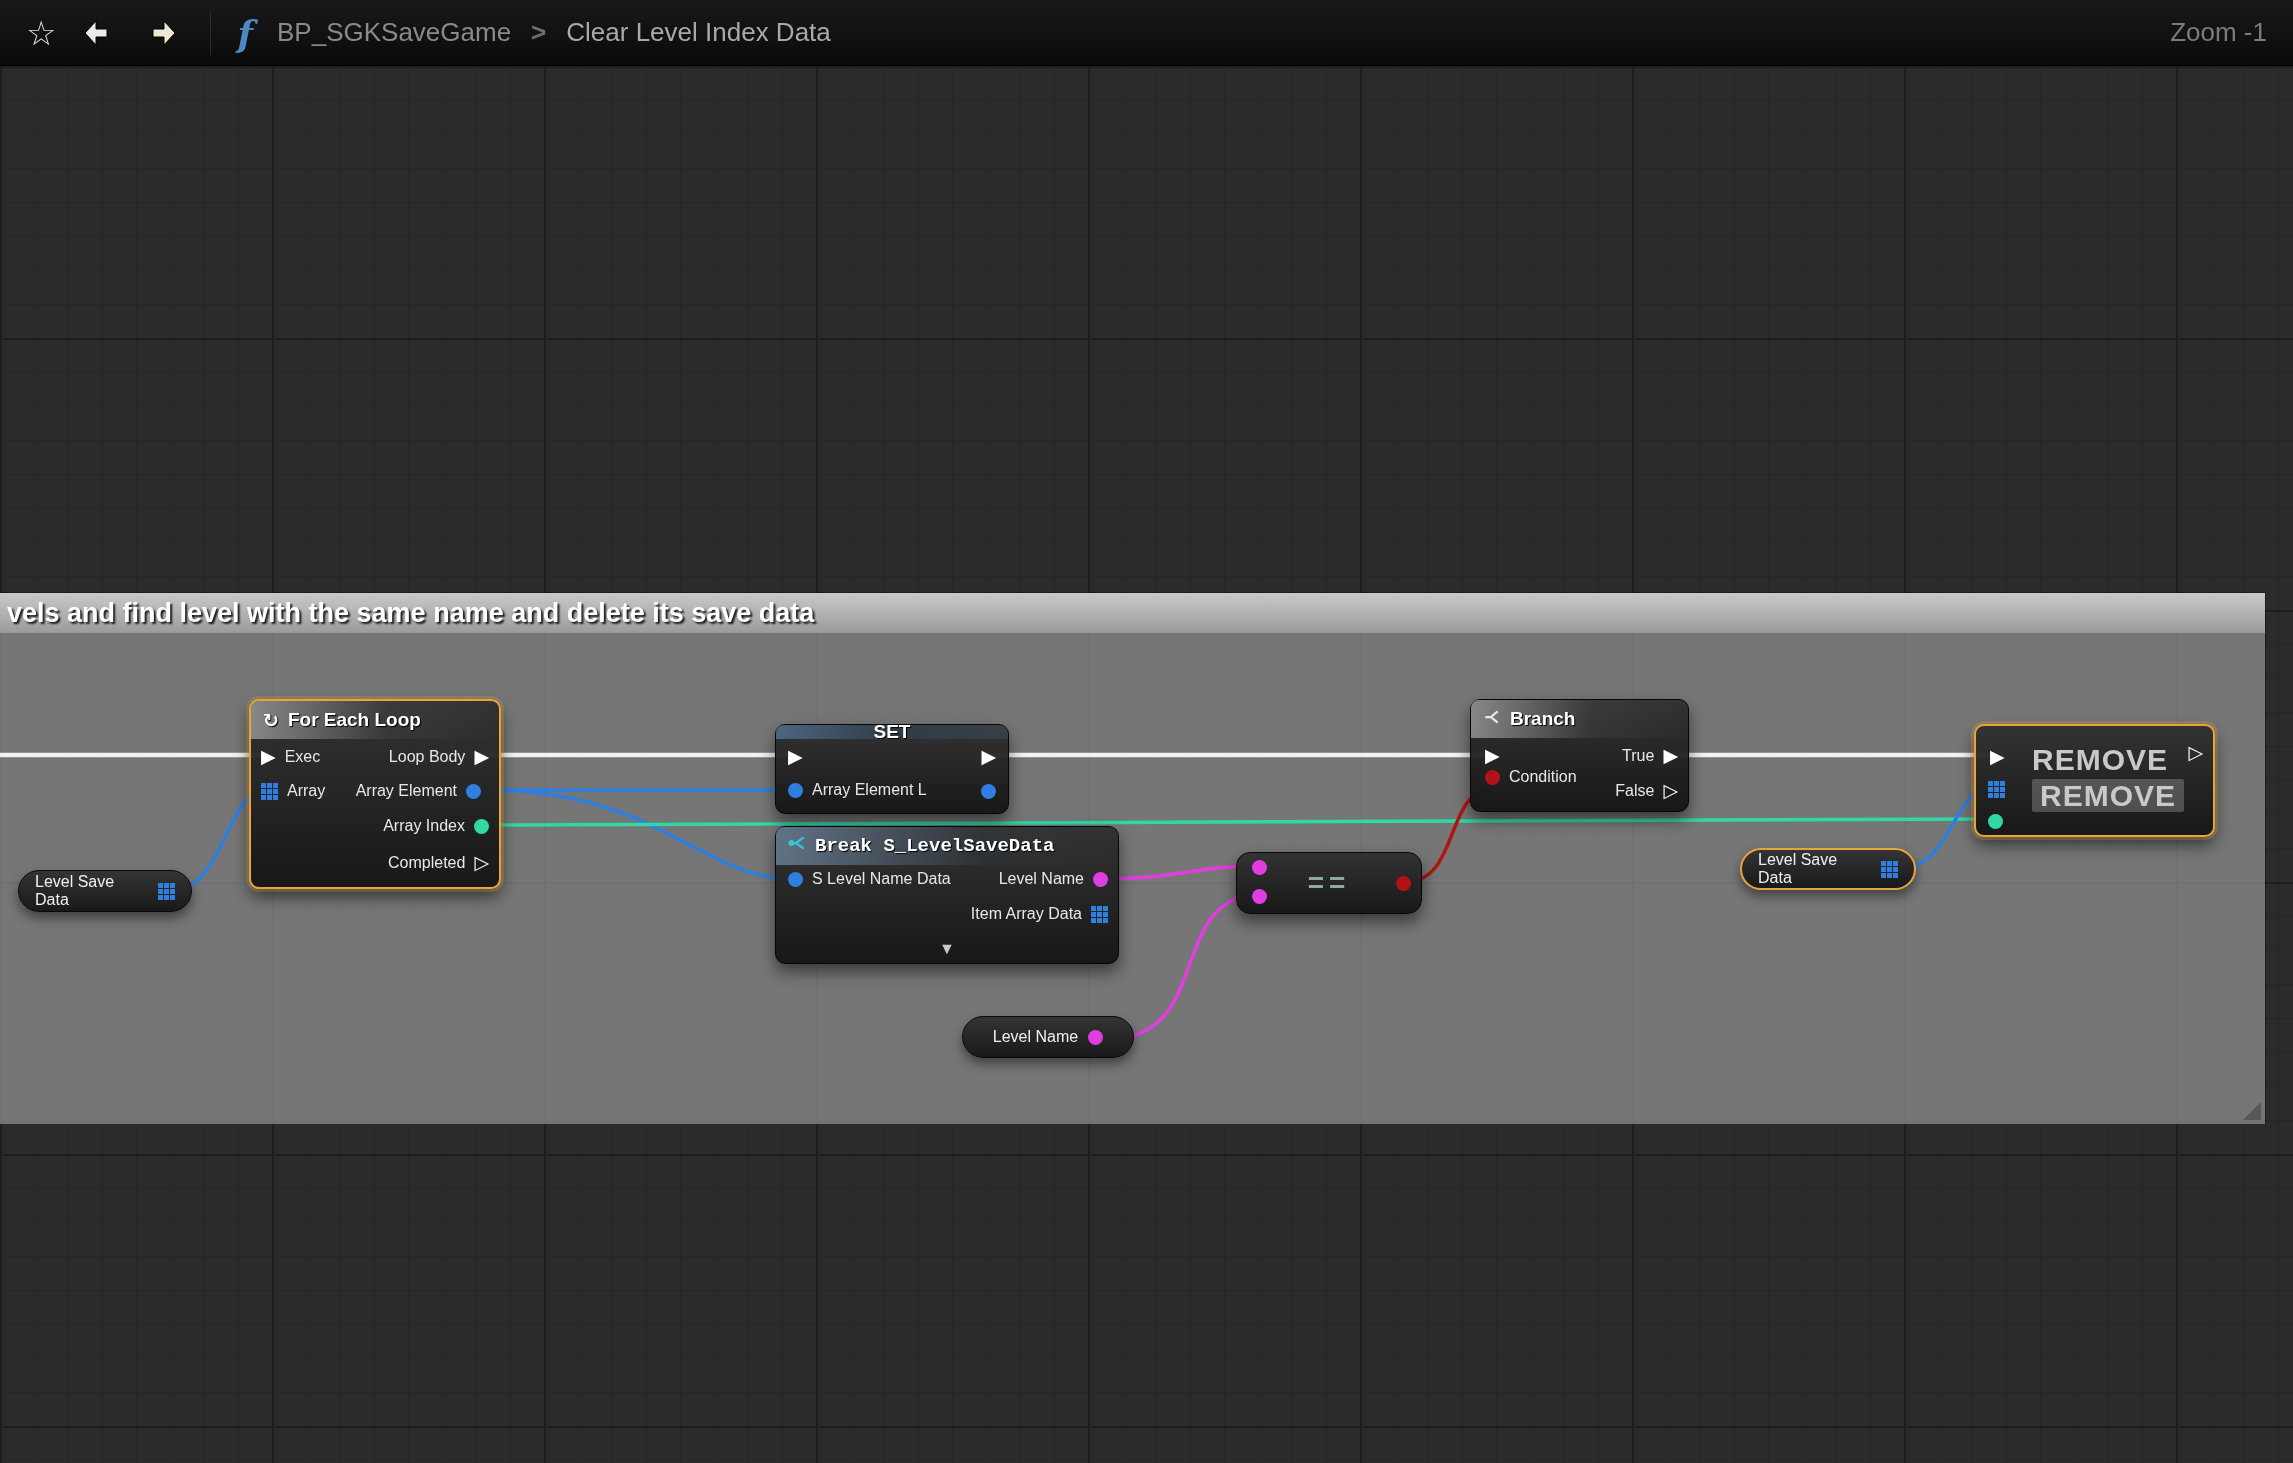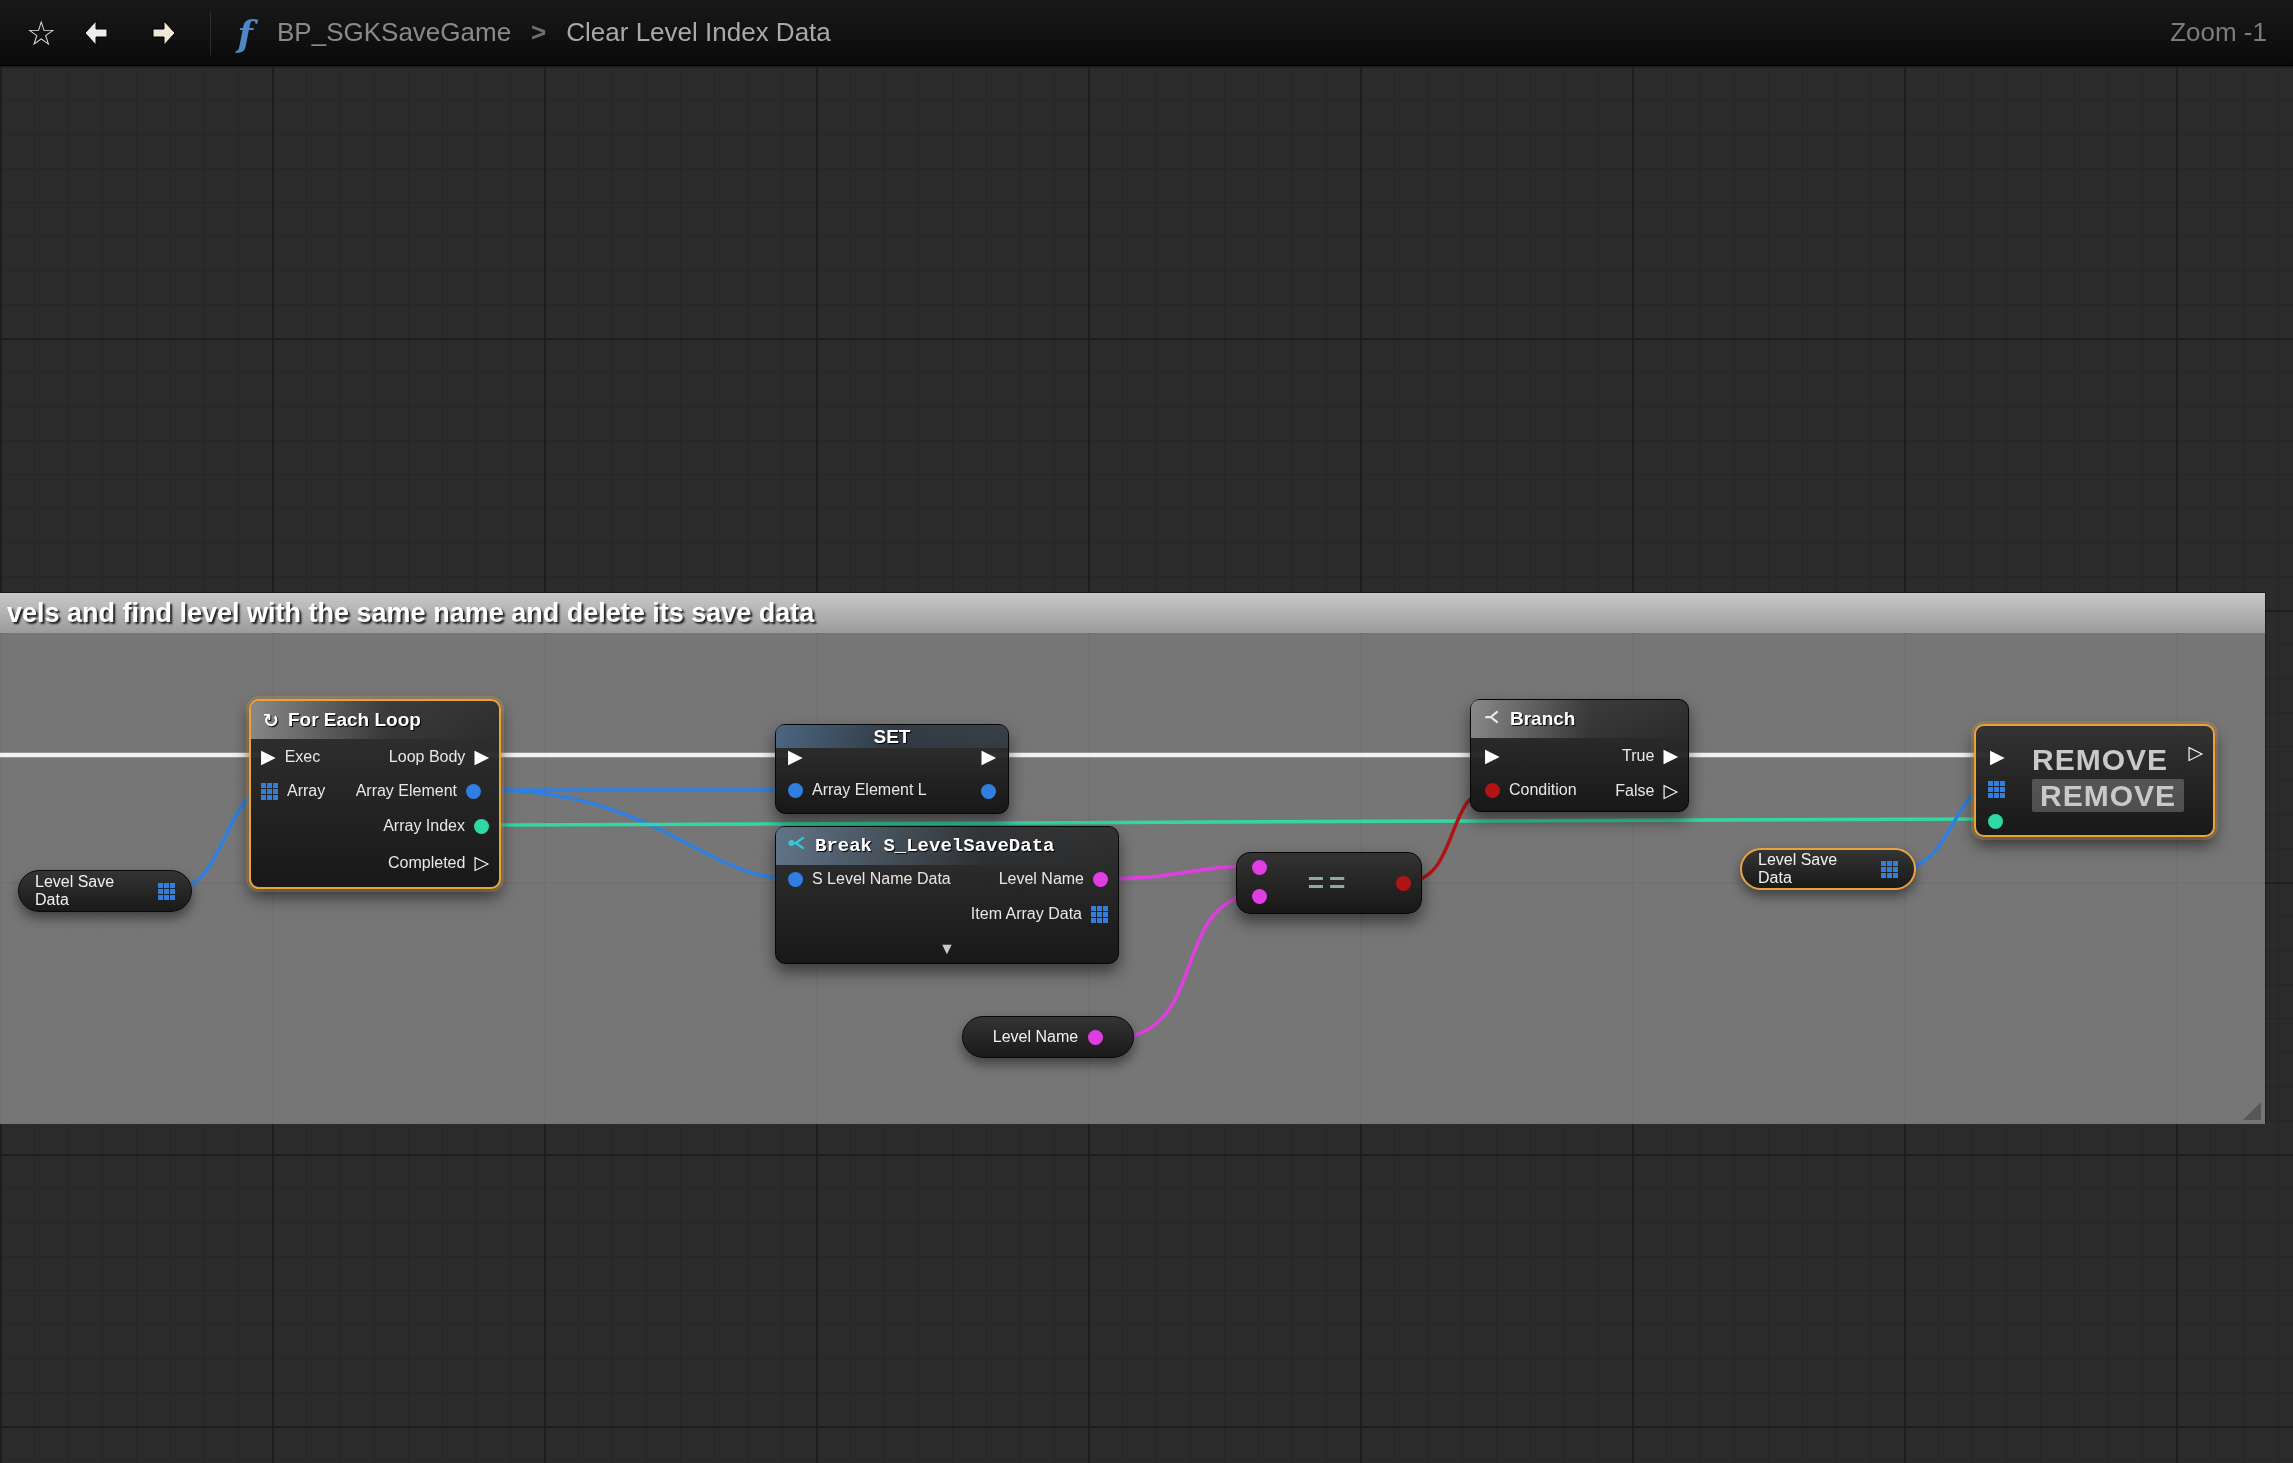--- a/index.html
+++ b/index.html
@@ -49,21 +49,21 @@
     background:linear-gradient(rgba(48,48,48,.96),rgba(20,20,20,.96));
     border:1px solid #060606;border-radius:10px;
     box-shadow:0 8px 16px rgba(0,0,0,.5);color:#e6e6e6;}
   .selected{border:2px solid #e8a33d;
     box-shadow:0 0 0 3px rgba(232,163,61,.25),0 8px 16px rgba(0,0,0,.55);}
   .node-header{height:38px;border-radius:8px 8px 0 0;display:flex;align-items:center;gap:9px;
     padding:0 12px;font-weight:bold;font-size:19px;color:#fff;
     text-shadow:1px 1px 1px #000;box-sizing:border-box;}
   .hdr-gray{background:linear-gradient(90deg,rgba(165,165,165,.75),rgba(80,80,80,.28) 55%,rgba(45,45,45,.08));}
   .hdr-steel{background:linear-gradient(90deg,rgba(108,132,156,.8),rgba(50,62,74,.25) 60%,rgba(40,40,40,.05));font-family:Liberation Mono, monospace;}
-  .hdr-set{height:23px;justify-content:center;
+  .hdr-set{height:14px;justify-content:center;
     background:linear-gradient(90deg,rgba(84,120,156,.75),rgba(52,72,94,.45),rgba(84,120,156,.2));
     font-size:19px;}
   .row{position:absolute;display:flex;align-items:center;gap:9px;font-size:16px;
     color:#e8e8e8;white-space:nowrap;}
   .row-r{flex-direction:row;}
   .tri{font-size:19px;line-height:1;color:#fff;flex:none;}
   .dot{width:15px;height:15px;border-radius:50%;background:currentColor;flex:none;}
   .pin-grid{width:5px;height:5px;background:currentColor;flex:none;
     box-shadow:6px 0 currentColor,12px 0 currentColor,
                0 6px currentColor,6px 6px currentColor,12px 6px currentColor,
@@ -236,21 +236,21 @@
             <path d="M2 8 h5 M7 8 L13 3 M7 8 L13 13" stroke="#e8e8e8" stroke-width="2" fill="none"></path>
           </svg>
       </span>
       <span>Branch</span>
     </div>
     <span class="tri pin-abs" style="left:14px;top:46px;">▶</span>
     <div class="row row-r" style="right:10px;top:46px;">
       <span>True</span>
       <span class="tri">▶</span>
     </div>
-    <div class="row" style="left:14px;top:81px;">
+    <div class="row" style="left:14px;top:68px;">
       <span class="dot c-red"></span>
       <span>Condition</span>
     </div>
     <div class="row row-r" style="right:10px;top:81px;">
       <span>False</span>
       <span class="tri">▷</span>
     </div>
   </div>
 
   <div class="pill selected" style="left:1740px;top:848px;width:176px;">

